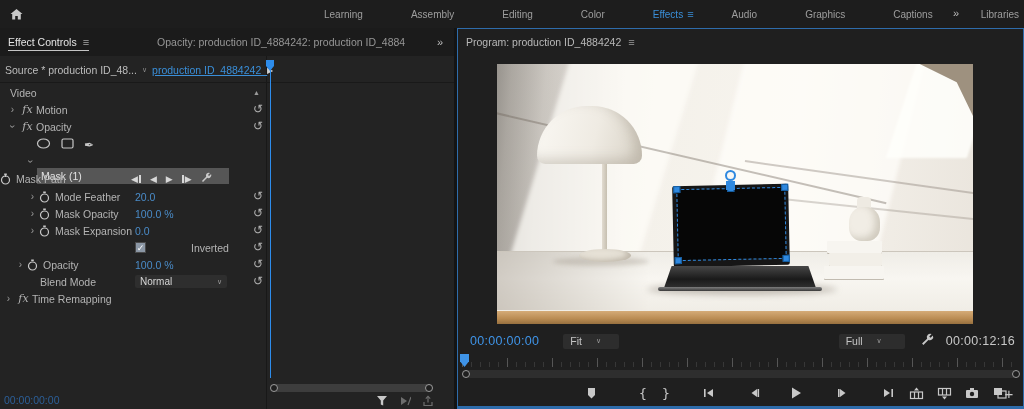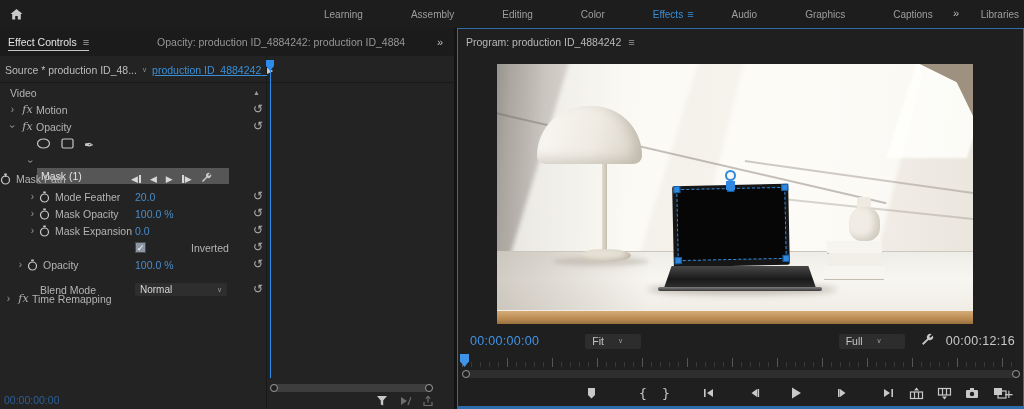--- a/index.html
+++ b/index.html
@@ -151,21 +151,21 @@
   .book { position:absolute; background:#f7f5f0; box-shadow:0 1px 0 rgba(170,162,148,.7); border-radius:1px; }
   .b1 { left:330px; top:177px; width:55px; height:12px; }
   .b2 { left:332px; top:189px; width:53px; height:13px; background:#f2efe8; }
   .b3 { left:327px; top:202px; width:60px; height:13px; }
 
   .pg-controls { position:absolute; left:0; top:302px; width:100%; height:20px; display:flex; align-items:center; }
   .pg-tc { margin-left:12px; font-size:12.5px; color:#3f94e8; letter-spacing:.3px; }
   .pg-dd { height:15px; background:#2d2d2d; border-radius:2px; display:flex; align-items:center;
            font-size:10.5px; color:#c4c4c4; padding:0 7px; gap:14px; }
   .pg-dd .dd-caret { color:#9a9a9a; font-size:7px; }
-  .fit-dd { margin-left:46px; width:56px; }
+  .fit-dd { margin-left:24px; width:56px; }
   .full-dd { margin-left:auto; width:66px; }
   .pg-wrench { margin-left:16px; }
   .pg-dur { margin-left:12px; margin-right:8px; font-size:12.5px; color:#c8c8c8; letter-spacing:.3px; }
 
   .pg-ruler { position:absolute; left:4px; top:326px; width:558px; height:12px;
       background:
         repeating-linear-gradient(90deg, rgba(90,90,90,.9) 0 1px, transparent 1px 45px),
         repeating-linear-gradient(90deg, rgba(75,75,75,.55) 0 1px, transparent 1px 9px);
       background-size:100% 9px,100% 5px; background-position:bottom left; background-repeat:no-repeat; }
   .pg-ph-flag { position:absolute; left:2px; top:325px; width:9px; height:13px; background:#3f94e8;
@@ -352,21 +352,21 @@
           <svg width="11" height="12" viewBox="0 0 11 12">
               <circle class="st" cx="5.5" cy="7" r="4"></circle>
               <rect class="fl" x="4.2" y="0.5" width="2.6" height="1.6"></rect>
             </svg>
         </span>
         <span>Opacity</span>
         <span class="val">100.0 %</span>
         <span class="reset">↺</span>
       </div>
 
-      <div class="row" style="top:217px; padding-left:40px;margin-top:8px;">
+      <div class="row" style="top:217px; padding-left:40px;">
         <span>Blend Mode</span>
         <span class="dd">
           <span>Normal</span>
           <span class="dd-caret">∨</span>
         </span>
         <span class="reset">↺</span>
       </div>
 
       <div class="row" style="top:234px; padding-left:2px;">
         <span class="twirl">›</span>

